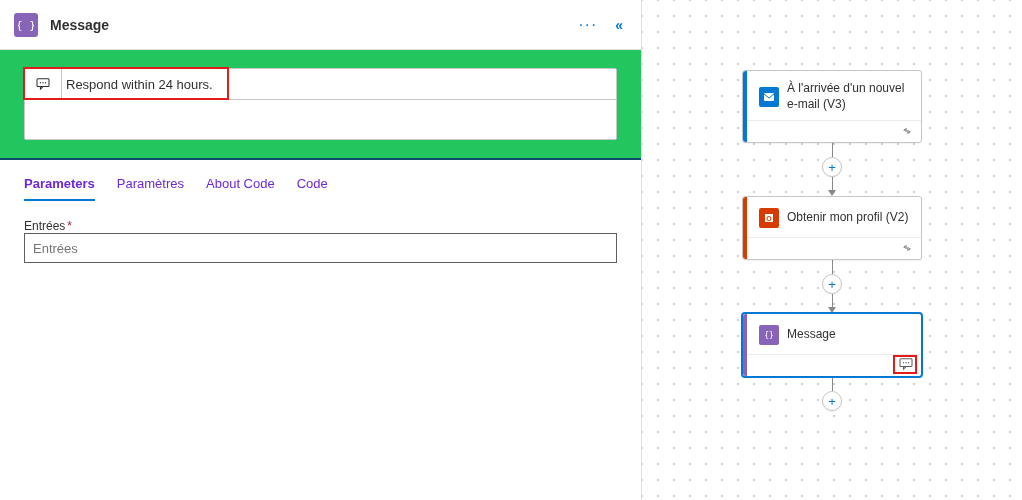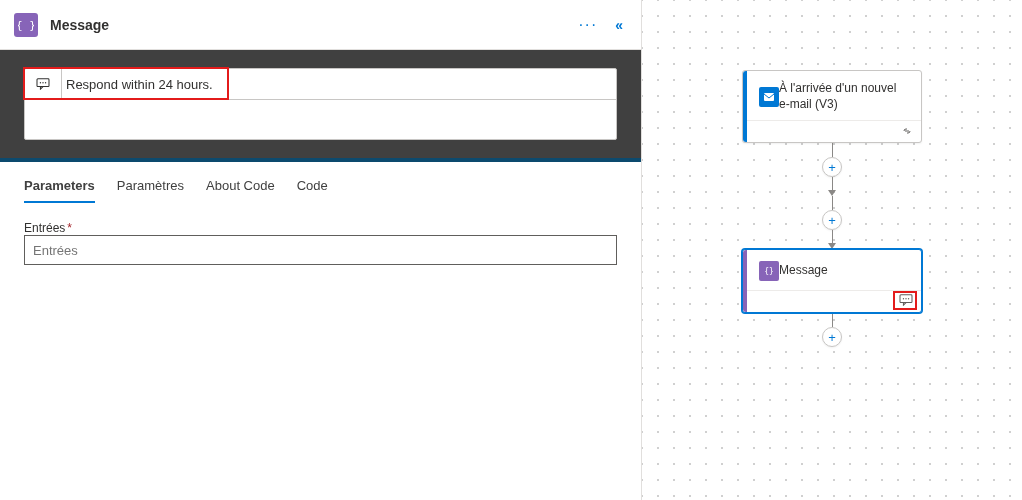--- a/index.html
+++ b/index.html
@@ -8,48 +8,48 @@
 
   .left-panel { width:642px; border-right:1px solid #e1dfdd; display:flex; flex-direction:column; background:#fff; }
   .panel-header { height:50px; display:flex; align-items:center; padding:0 14px; border-bottom:1px solid #e1dfdd; }
   .code-badge { width:24px; height:24px; background:#8764B8; border-radius:3px; display:flex; align-items:center; justify-content:center; margin-right:12px; }
   .code-badge svg { width:16px; height:16px; }
   .panel-title { font-weight:600; font-size:14px; flex:1; }
   .header-actions { display:flex; align-items:center; gap:14px; }
   .dots { color:#0078d4; font-size:16px; letter-spacing:1px; cursor:pointer; }
   .collapse-btn { color:#0078d4; font-size:14px; cursor:pointer; font-weight:bold; padding:4px; }
 
-  .note-area { padding:18px 24px 18px 24px; background:#404040; border-bottom:4px solid #0c4a6e; }
+  .note-area { padding:18px 24px 18px 24px; background:#22c55e; border-bottom:2px solid #0c4a6e; }
   .note-box { border:1px solid #c8c6c4; background:#fff; border-radius:2px; }
   .note-icon { width:34px; display:flex; align-items:center; justify-content:center; color:#323130; }
   .note-text { font-size:13px; padding:6px 8px 6px 4px; }
   .note-body { height:40px; border-top:1px solid #c8c6c4; }
 
   .note-wrap { position:relative; }
   .note-row { display:flex; align-items:center; height:30px; }
   .note-row .sep { width:1px; height:30px; background:#c8c6c4; margin-left:0; }
 
   .hl-note { position:absolute; top:-2px; left:-2px; width:206px; height:33px; border:2px solid #e31b1b; pointer-events:none; }
 
   .tabs { display:flex; gap:22px; padding:16px 24px 0 24px; font-size:13px; }
-  .tab { padding-bottom:8px; cursor:pointer; color:#404040; }
+  .tab { padding-bottom:8px; cursor:pointer; color:#6d28d9; }
   .tab.active { font-weight:600; border-bottom:2px solid #0078d4; }
 
   .form-area { padding:18px 24px; }
   .label { font-size:12px; }
   .req { color:#a4262c; margin-left:2px; }
   .input { width:100%; height:30px; border:1px solid #605e5c; padding:0 8px; font-size:13px; color:#605e5c; display:flex; align-items:center; }
 
   .canvas { flex:1; position:relative; background:#fff; }
   .dotgrid { position:absolute; inset:0; background-image: radial-gradient(#d0d0d0 0.8px, transparent 0.8px); background-size:16px 16px; background-position: 8px 8px; }
 
   .flow { position:absolute; left:50%; transform:translateX(-50%); top:70px; width:200px; display:flex; flex-direction:column; align-items:center; }
   .card { width:180px; background:#fff; border:1px solid #c8c6c4; border-radius:3px; box-shadow:0 1px 2px rgba(0,0,0,0.06); position:relative; }
   .card .stripe { position:absolute; left:0; top:0; bottom:0; width:4px; border-radius:3px 0 0 3px; }
-  .card-body { padding:10px 12px 8px 16px; display:flex; align-items:center; min-height:40px; }
+  .card-body { padding:10px 12px 8px 16px; display:flex; align-items:center; gap:8px; min-height:40px; }
   .card-title { font-size:12px; line-height:1.3; }
   .card-footer { height:22px; border-top:1px solid #edebe9; display:flex; justify-content:flex-end; align-items:center; padding:0 8px; color:#605e5c; font-size:12px; }
   .svc-icon { width:20px; height:20px; border-radius:2px; display:flex; align-items:center; justify-content:center; flex-shrink:0; }
   .svc-blue { background:#0078d4; }
   .svc-orange { background:#d83b01; }
   .svc-purple { background:#8764B8; }
 
   .connector { display:flex; flex-direction:column; align-items:center; }
   .vline { width:1px; height:14px; background:#8a8886; }
   .addbtn { width:20px; height:20px; border:1px solid #c8c6c4; border-radius:50%; background:#fff; display:flex; align-items:center; justify-content:center; color:#0078d4; font-size:13px; box-shadow:0 1px 2px rgba(0,0,0,0.06); cursor:pointer; }
@@ -141,20 +141,39 @@
 
     <div class="connector">
       <div class="vline"></div>
       <div class="addbtn">
           <span>+</span>
         </div>
       <div class="vline"></div>
       <div class="arrowhead"></div>
     </div>
 
+    <div class="card">
+      <div class="stripe" style="background:#d83b01"></div>
+      <div class="card-body">
+        <div class="svc-icon svc-orange">
+          <svg width="12" height="12" viewBox="0 0 12 12">
+              <rect x="2" y="2" width="8" height="8" fill="#fff"></rect>
+              <text x="6" y="9" text-anchor="middle" font-size="7" fill="#d83b01" font-weight="bold">O</text>
+            </svg>
+        </div>
+        <div class="card-title">Obtenir mon profil (V2)</div>
+      </div>
+      <div class="card-footer">
+        <span>
+          <svg width="12" height="10" viewBox="0 0 12 10">
+              <path d="M3 5 A2 2 0 0 1 5 3 L6 3 M9 5 A2 2 0 0 1 7 7 L6 7 M4 5 L8 5" stroke="#605e5c" stroke-width="1" fill="none"></path>
+            </svg>
+        </span>
+      </div>
+    </div>
 
     <div class="connector">
       <div class="vline"></div>
       <div class="addbtn">
           <span>+</span>
         </div>
       <div class="vline"></div>
       <div class="arrowhead"></div>
     </div>
 

